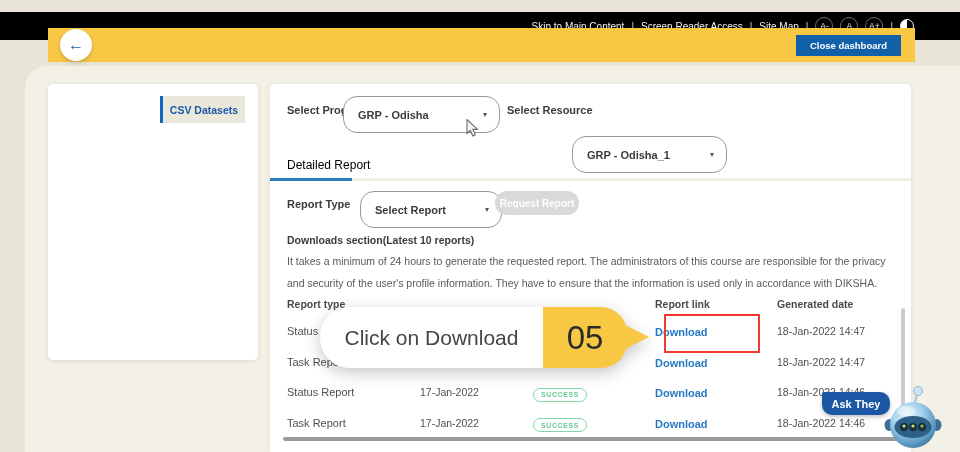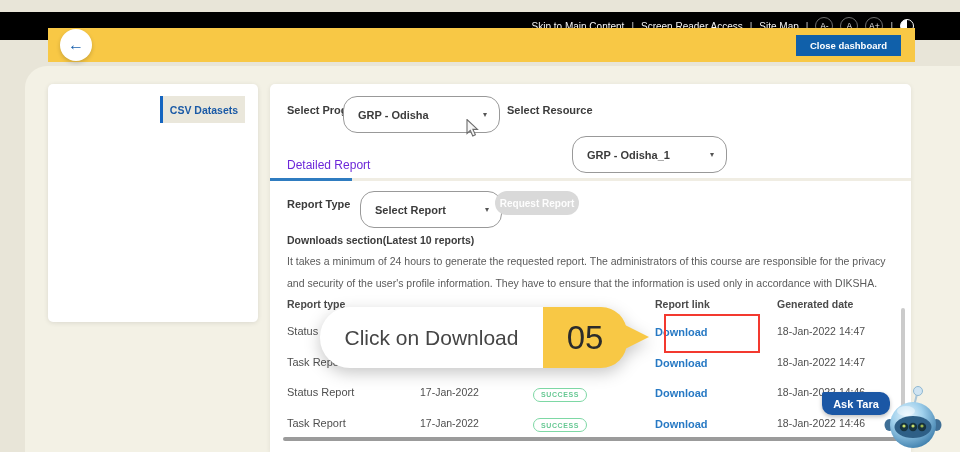--- a/index.html
+++ b/index.html
@@ -27,37 +27,37 @@
                   color:var(--brand-blue,#1b5aa6); font-size:13px; font-weight:bold; }
   .close-btn { position:absolute; right:14px; top:7px; height:21px; padding:0 14px; border:none;
                border-radius:0; background:var(--button-blue,#1060aa); color:#fff; font-size:9.5px;
                font-weight:bold; cursor:pointer; font-family:"Liberation Sans", sans-serif; }
 
   
   .panel { position:absolute; left:25px; top:66px; width:935px; height:386px;
            background:#f3f1e5; border-radius:22px 0 0 0; }
 
   
-  .sidebar-card { position:absolute; left:48px; top:84px; width:210px; height:238px; background:#fff;
+  .sidebar-card { position:absolute; left:48px; top:84px; width:210px; height:276px; background:#fff;
                   border-radius:5px; box-shadow:0 1px 5px rgba(0,0,0,.10); }
   .sidebar-item { position:absolute; right:13px; top:12px; width:85px; height:27px; background:#eae7db;
                   border-left:3px solid #1565c0; display:flex; align-items:center; justify-content:center;
                   color:var(--brand-blue,#1b5aa6); font-size:10.5px; font-weight:bold; cursor:pointer; }
 
   
   .main-card { position:absolute; left:270px; top:84px; width:641px; height:368px; background:#fff;
                border-radius:5px 5px 0 0; box-shadow:0 1px 5px rgba(0,0,0,.08); }
 
   .field-label { position:absolute; font-size:11px; font-weight:bold; color:#3b3b3b; }
   .dropdown { position:absolute; height:37px; border:1px solid #999; border-radius:14px; background:#fff;
               display:flex; align-items:center; padding:0 12px 0 14px; cursor:pointer; }
   .dropdown .dd-value { font-size:11px; font-weight:bold; color:#3b3b3b; flex:1; white-space:nowrap; }
   .dropdown .caret { font-size:8px; color:#555; margin-left:10px; }
 
-  .tab { position:absolute; left:17px; top:74px; font-size:12px; color:#6d28d9; cursor:pointer; }
+  .tab { position:absolute; left:17px; top:74px; font-size:12px; color:#000000; cursor:pointer; }
   .tab-divider { position:absolute; left:0; right:0; top:94px; height:3px; background:#f0ede3; }
   .tab-underline { position:absolute; left:0; top:94px; width:82px; height:3px; background:var(--tab-blue,#2f7cc0); }
 
   .request-btn { position:absolute; left:225px; top:107px; width:84px; height:24px; border:none;
                  border-radius:12px; background:#d9d9d9; color:#fdfdfd; font-size:10px; font-weight:bold;
                  font-family:"Liberation Sans", sans-serif; cursor:default; }
 
   .dl-heading { position:absolute; left:17px; top:150px; font-size:10.5px; font-weight:bold; color:#3b3b3b; }
   .dl-desc { position:absolute; left:17px; top:166px; width:600px; font-size:10.5px; color:#5a5a5a; line-height:22px; }
 
@@ -209,21 +209,21 @@
   <div class="h-scroll"></div>
 
   <div class="highlight-box"></div>
 
   <div class="tour">
     <div class="tour-white">Click on Download</div>
     <div class="tour-yellow">05</div>
     <div class="tour-arrow"></div>
   </div>
 
-  <div class="ask-tara">Ask Tara</div>
+  <div class="ask-tara">Ask They</div>
   <div class="robot">
     <svg width="58" height="66" viewBox="0 0 58 66">
       <defs>
         <radialGradient id="rg" cx="38%" cy="30%" r="75%">
           <stop offset="0%" stop-color="#e8f5fd"></stop>
           <stop offset="45%" stop-color="#9fd0ec"></stop>
           <stop offset="100%" stop-color="#3c7dab"></stop>
         </radialGradient>
       </defs>
       <line x1="33" y1="10" x2="30" y2="22" stroke="#a9c6d8" stroke-width="2"></line>

